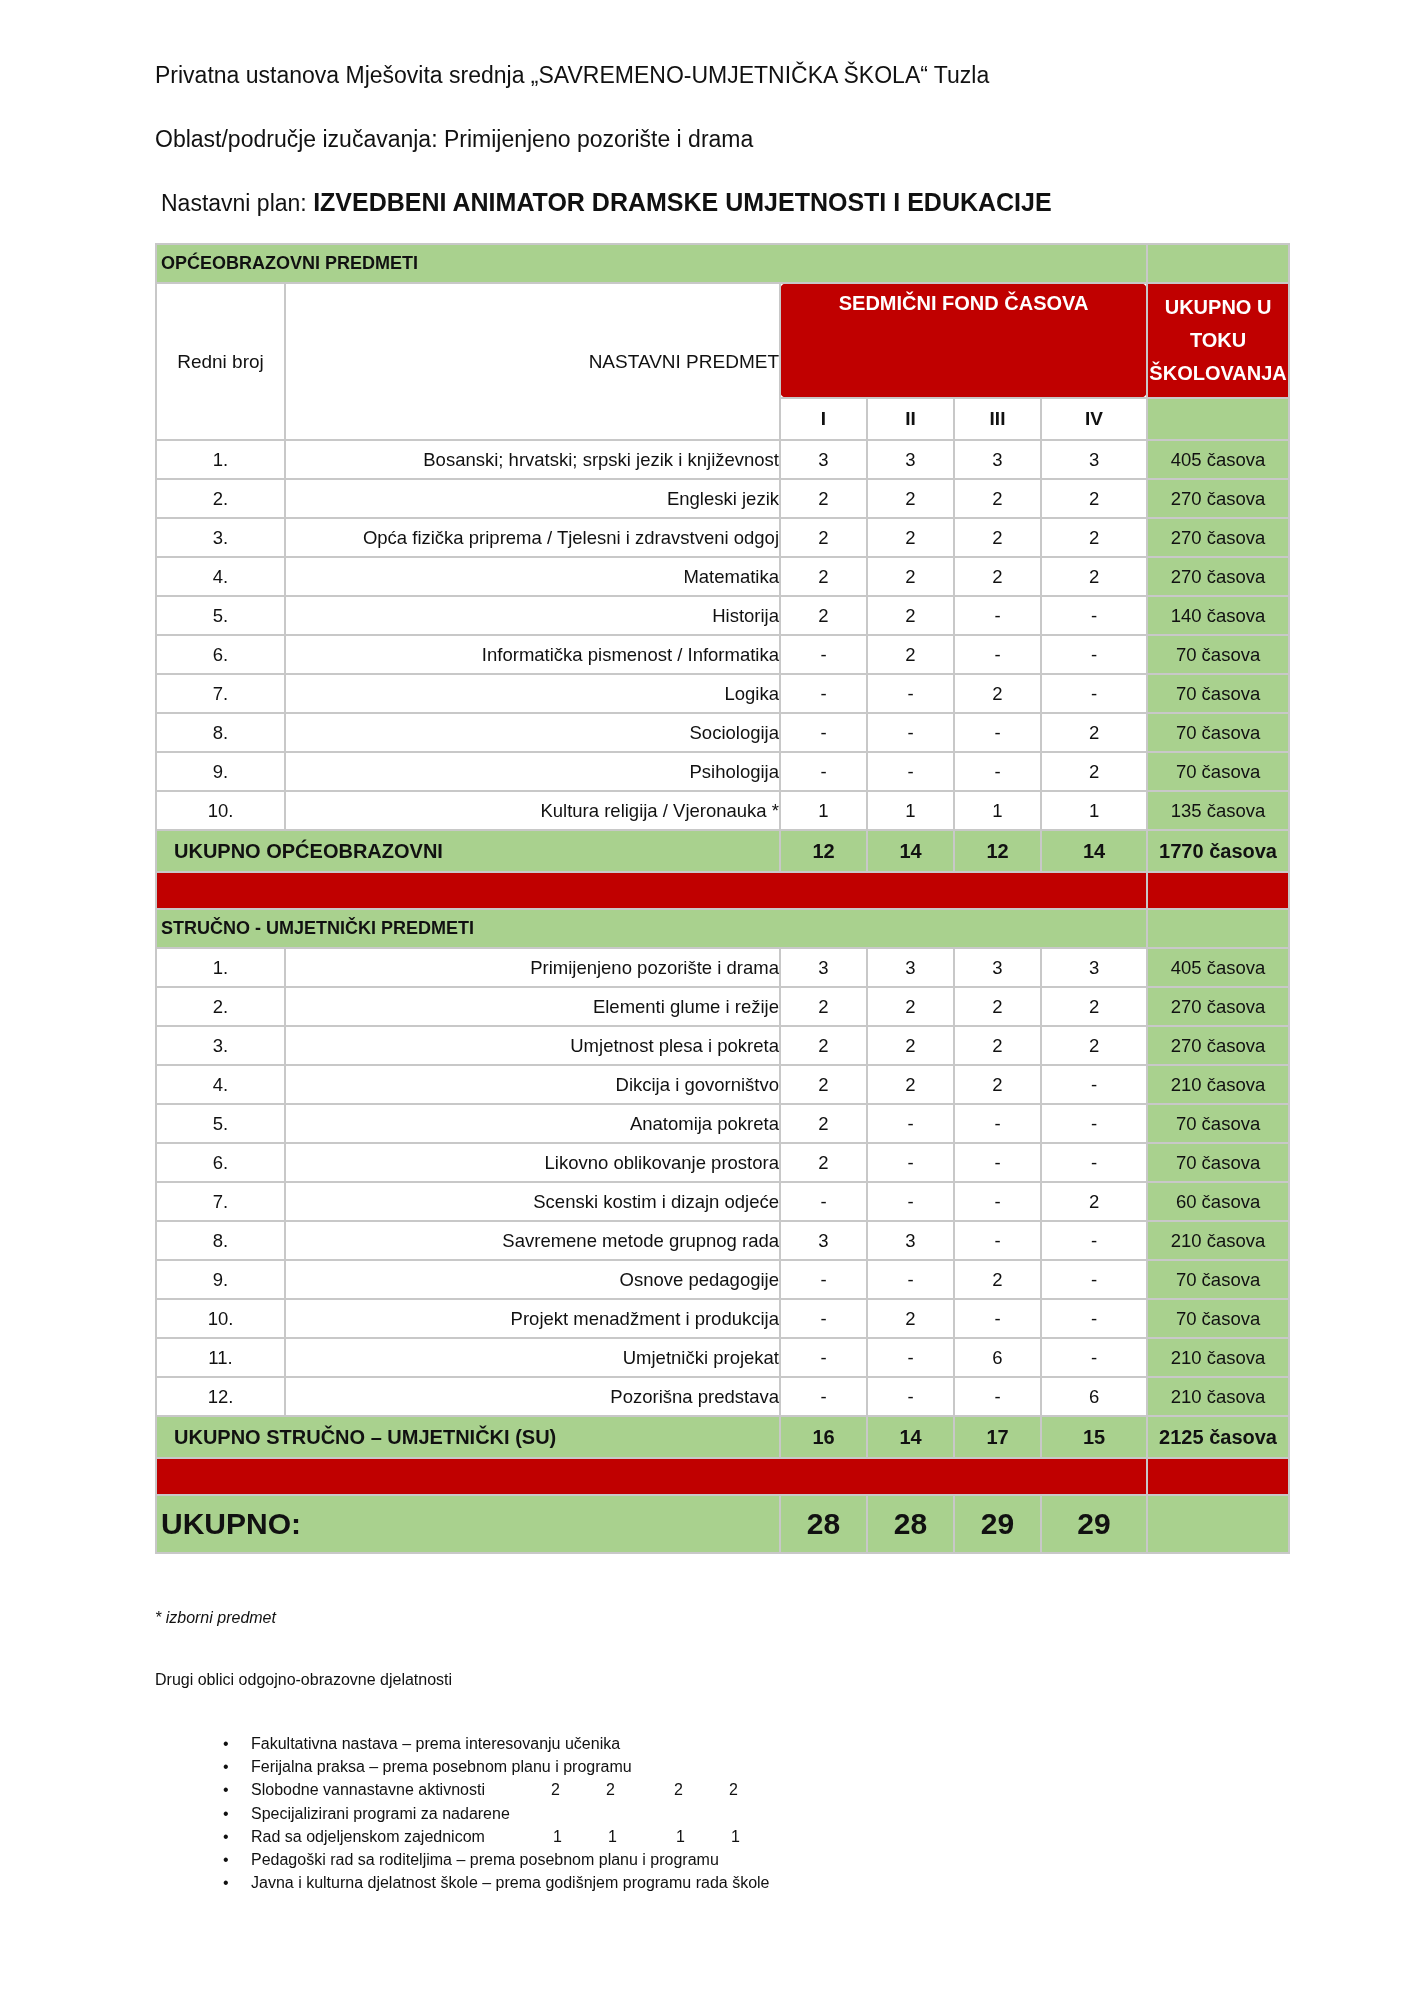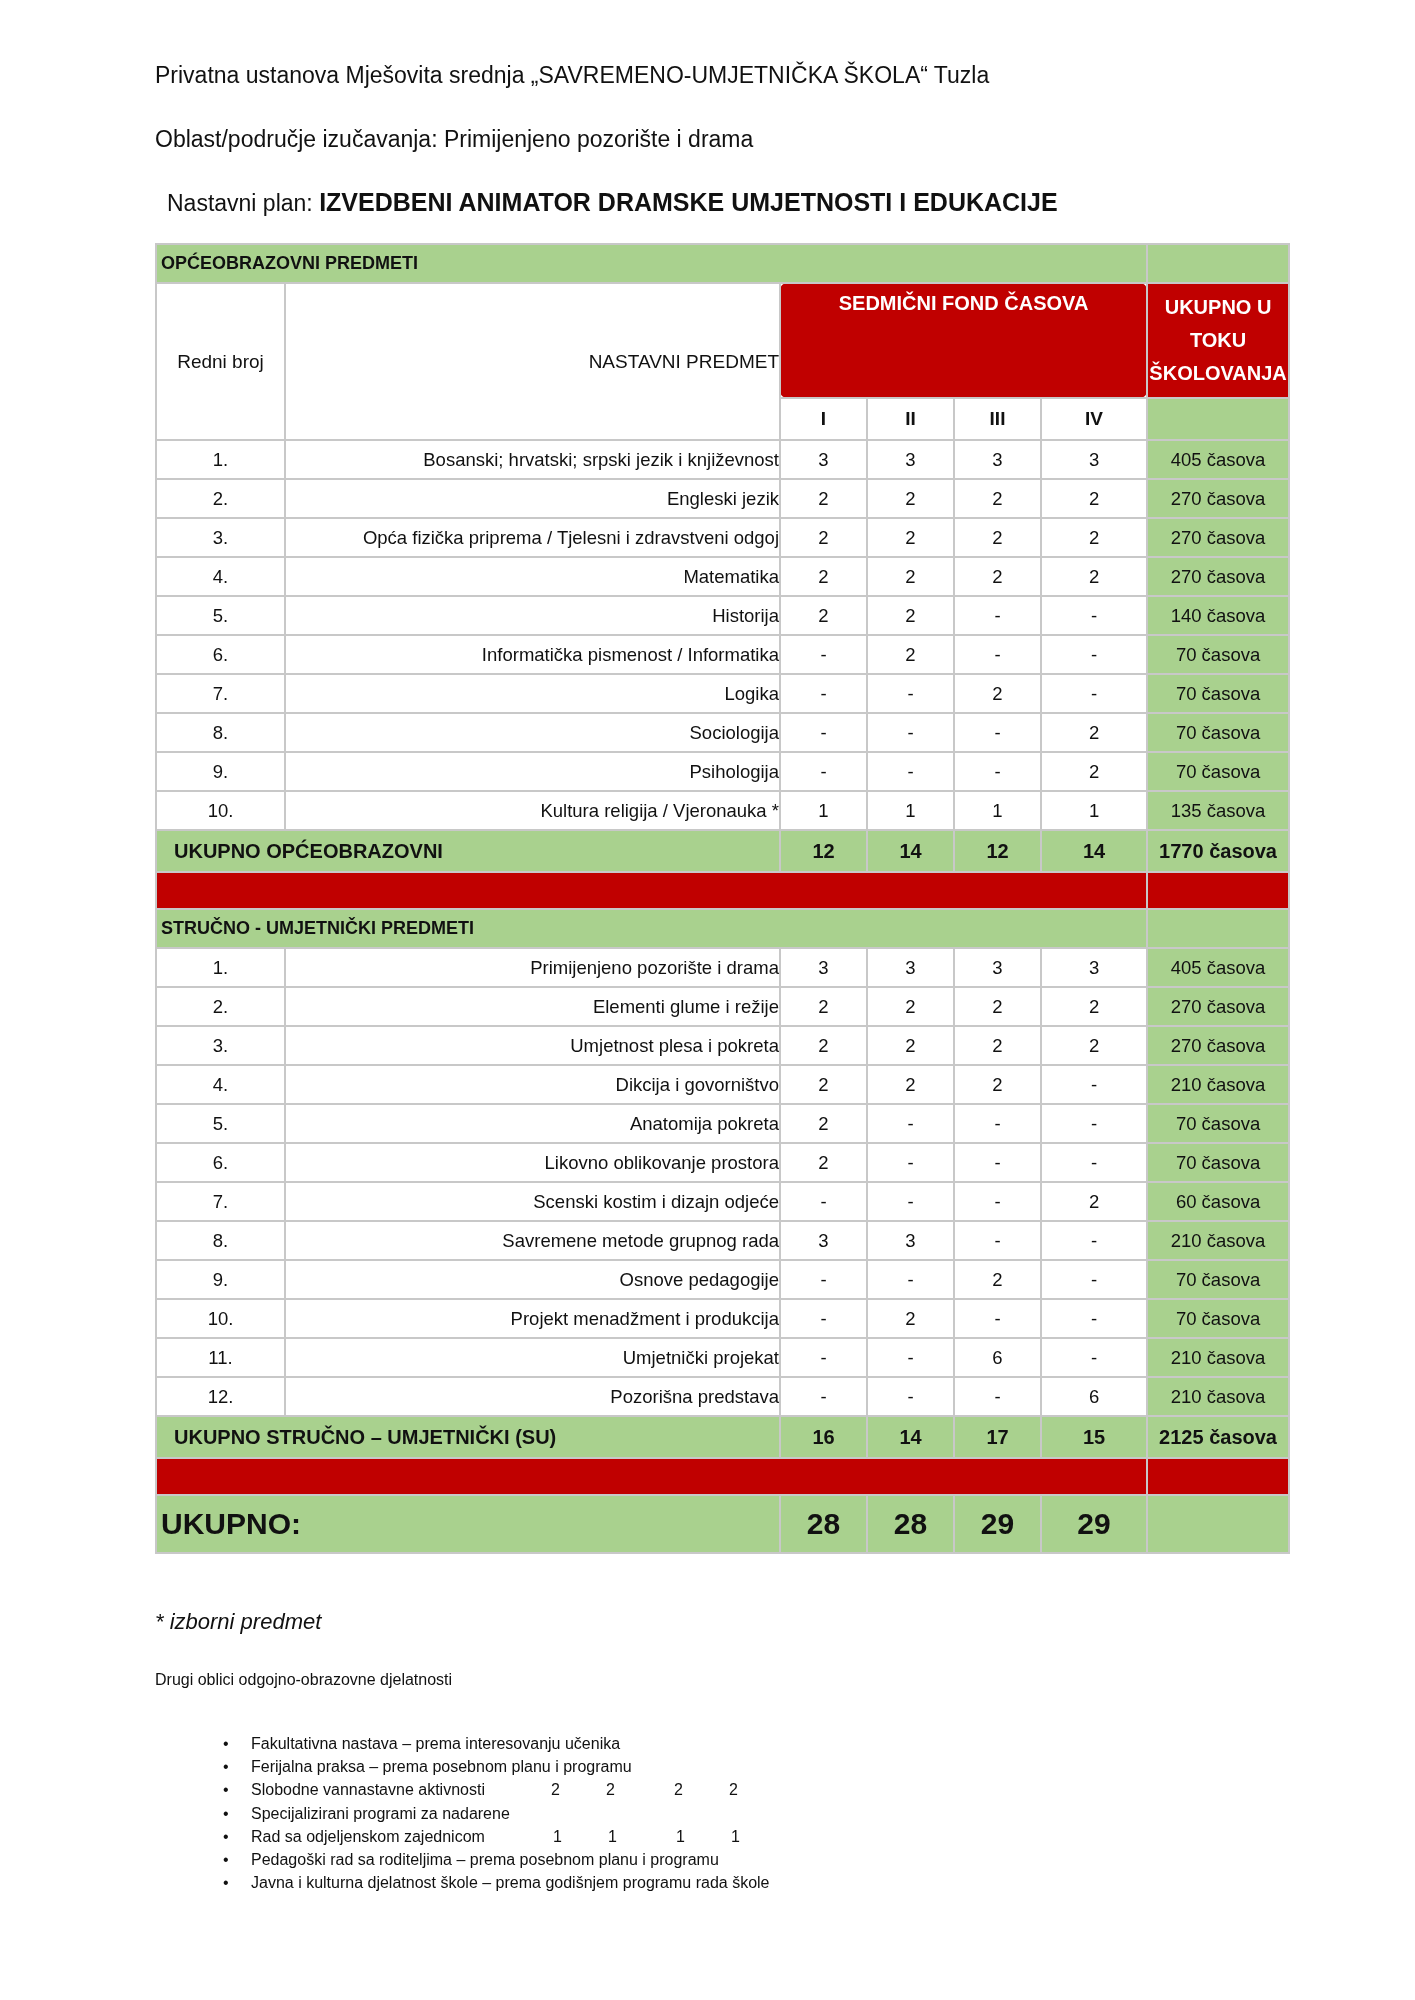--- a/index.html
+++ b/index.html
@@ -1,20 +1,20 @@
 <!DOCTYPE html>
 <html><head>
 <meta charset="utf-8">
 <style>
   html, body { margin:0; padding:0; background:#ffffff; }
   body { width:1415px; height:2000px; position:relative; font-family:"Liberation Sans", sans-serif; color:#111; overflow:hidden; }
   .hdr { position:absolute; left:155px; font-size:23px; color:#111; }
   .h1 { top:62px; }
   .h2 { top:126px; }
-  .h3 { top:188px; left:167px; font-size:23px; }
+  .h3 { top:188px; left:161px; font-size:23px; }
   .h3 b { font-size:25px; font-weight:bold; }
 
   table.plan { position:absolute; left:155px; top:243px; width:1133px; border-collapse:collapse; table-layout:fixed; font-size:18.5px; }
   table.plan td { border:2px solid #c8c8c8; padding:0; height:37px; vertical-align:middle; }
   col.c-num { width:129px; }
   col.c-name { width:495px; }
   col.c-y { width:87px; }
   col.c-y3 { width:87px; }
   col.c-y4 { width:106px; }
   col.c-tot { width:142px; }
@@ -30,21 +30,21 @@
   .hdr-red.top { vertical-align:top !important; padding-top:8px !important; }
   .hdr-tot { line-height:33px; padding:2px 0 !important; font-size:20px;margin-top:36px; }
   .roman { font-weight:bold; text-align:center; font-size:19px; height:40px !important; }
   .sum td { font-weight:bold; font-size:20px; height:40px !important; }
   .sum .lbl { padding-left:17px; }
   .spacer td { height:35px !important; }
   .grand td { font-weight:bold; height:56px !important; font-size:30px; }
   .grand .lbl { padding-left:4px; font-size:30px; }
   .redtxt { height:105px !important;border-radius:7px; }
 
-  .footnote { position:absolute; left:155px; top:1609px; font-size:22px; font-style:italic; }
+  .footnote { position:absolute; left:155px; top:1609px; font-size:16px; font-style:italic; }
   .other-title { position:absolute; left:155px; top:1671px; font-size:16px; }
   ul.other { position:absolute; left:205px; top:1716px; margin:16px; padding:0; list-style:none; font-size:16px; line-height:23.2px; }
   ul.other li { position:relative; padding-left:30px; white-space:nowrap; }
   ul.other li::before { content:"•"; position:absolute; left:2px; }
 </style>
 </head>
 <body>
 
 <div class="hdr h1">Privatna ustanova Mješovita srednja „SAVREMENO-UMJETNIČKA ŠKOLA“ Tuzla</div>
 <div class="hdr h2">Oblast/područje izučavanja: Primijenjeno pozorište i drama</div>

